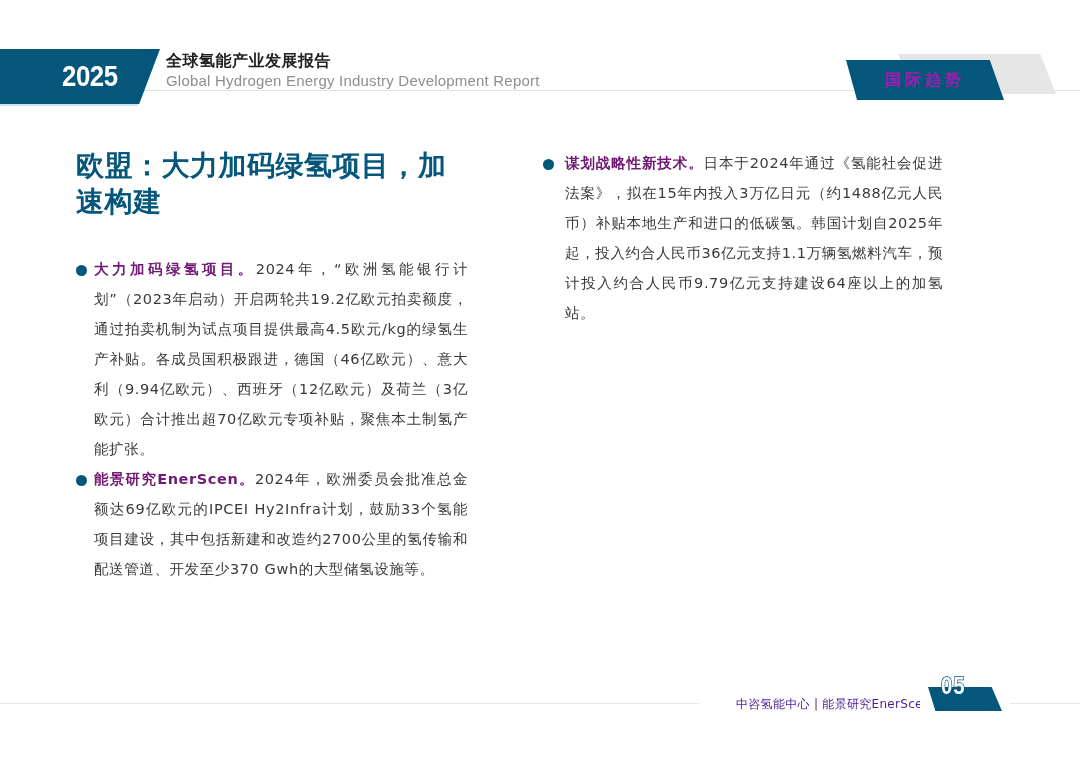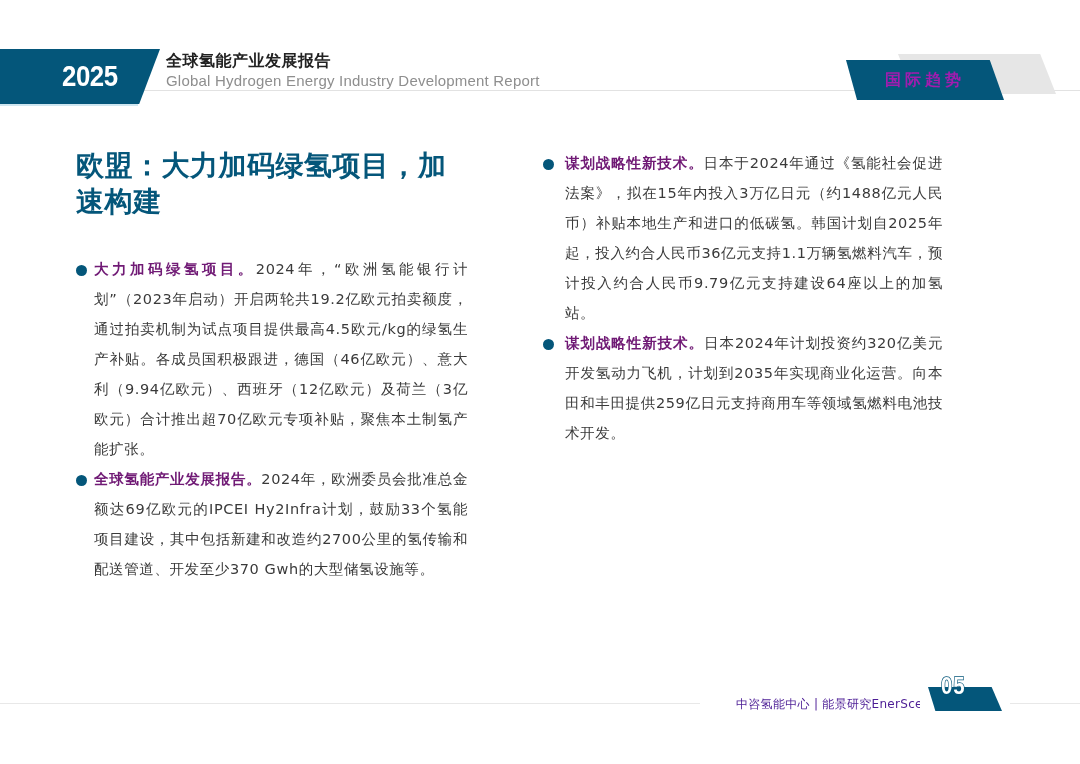--- a/index.html
+++ b/index.html
@@ -86,32 +86,28 @@
 <div class="col col-left">
   <h2 class="col-title">
     <span>欧盟：大力加码绿氢项目，加速构建</span><br>
   </h2>
   <div class="bullet-item">
     <span class="bullet-dot"></span>
     <div class="bullet-text"><span class="bullet-head">大力加码绿氢项目。</span><span>2024年，“欧洲氢能银行计划”（2023年启动）开启两轮共19.2亿欧元拍卖额度，通过拍卖机制为试点项目提供最高4.5欧元/kg的绿氢生产补贴。各成员国积极跟进，德国（46亿欧元）、意大利（9.94亿欧元）、西班牙（12亿欧元）及荷兰（3亿欧元）合计推出超70亿欧元专项补贴，聚焦本土制氢产能扩张。</span></div>
   </div>
   <div class="bullet-item">
     <span class="bullet-dot"></span>
-    <div class="bullet-text"><span class="bullet-head">全球氢能产业发展报告。</span><span>2024年，欧洲委员会批准总金额达69亿欧元的IPCEI Hy2Infra计划，鼓励33个氢能项目建设，其中包括新建和改造约2700公里的氢传输和配送管道、开发至少370 Gwh的大型储氢设施等。</span></div>
+    <div class="bullet-text"><span class="bullet-head">能景研究EnerScen。</span><span>2024年，欧洲委员会批准总金额达69亿欧元的IPCEI Hy2Infra计划，鼓励33个氢能项目建设，其中包括新建和改造约2700公里的氢传输和配送管道、开发至少370 Gwh的大型储氢设施等。</span></div>
   </div>
 </div>
 
 <div class="col col-right">
   <div class="bullet-item">
     <span class="bullet-dot"></span>
     <div class="bullet-text"><span class="bullet-head">谋划战略性新技术。</span><span>日本于2024年通过《氢能社会促进法案》，拟在15年内投入3万亿日元（约1488亿元人民币）补贴本地生产和进口的低碳氢。韩国计划自2025年起，投入约合人民币36亿元支持1.1万辆氢燃料汽车，预计投入约合人民币9.79亿元支持建设64座以上的加氢站。</span></div>
-  </div>
-  <div class="bullet-item">
-    <span class="bullet-dot"></span>
-    <div class="bullet-text"><span class="bullet-head">谋划战略性新技术。</span><span>日本2024年计划投资约320亿美元开发氢动力飞机，计划到2035年实现商业化运营。向本田和丰田提供259亿日元支持商用车等领域氢燃料电池技术开发。</span></div>
   </div>
 </div>
 
 <div class="footer-line"></div>
 <div class="footer-text-bg"></div>
 <div class="footer-text">中咨氢能中心 | 能景研究EnerScen</div>
 <div class="page-tab-bg"></div>
 <div class="page-tab"></div>
 <div class="page-num">05</div>
 

